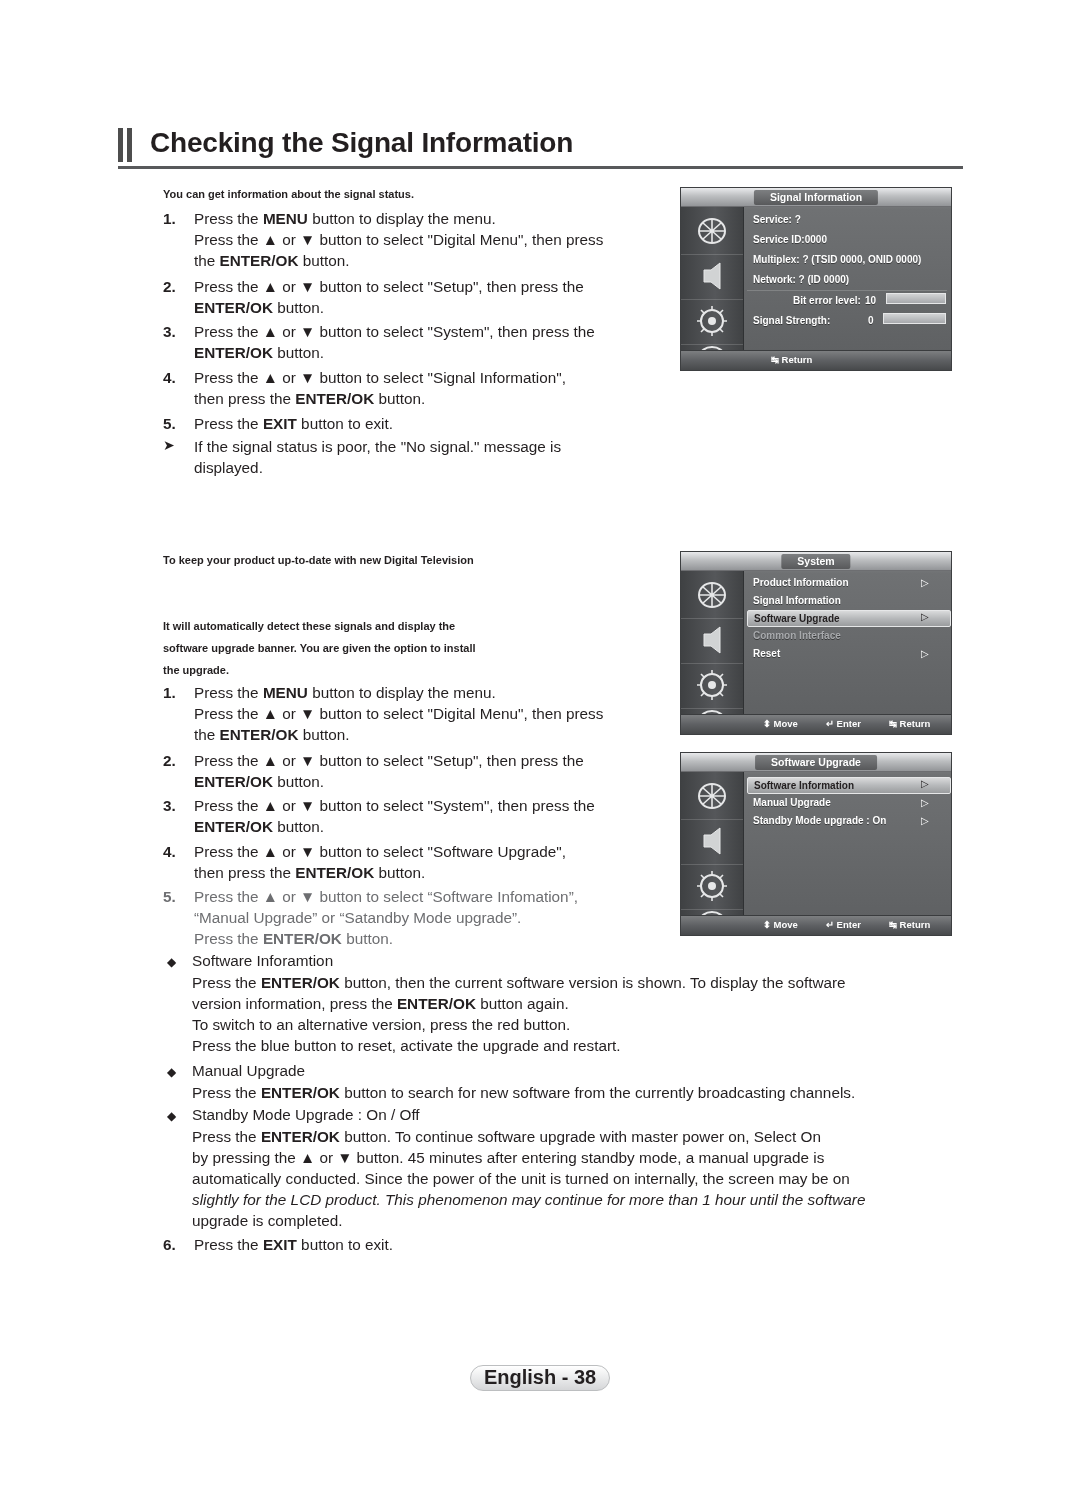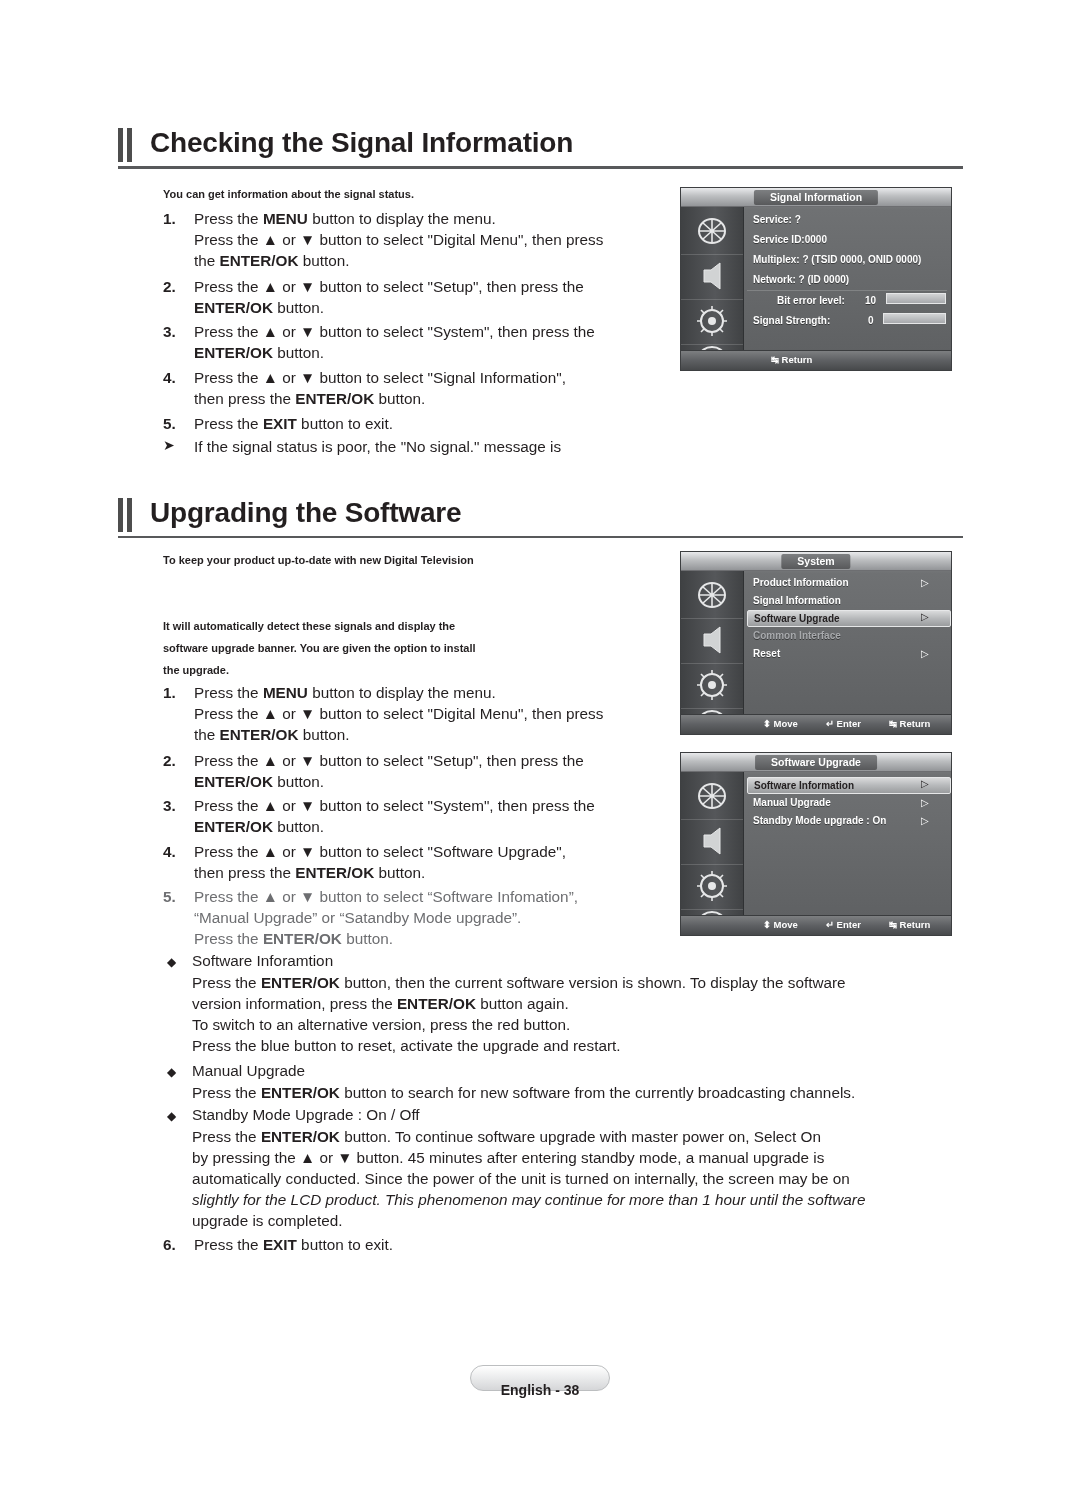--- a/index.html
+++ b/index.html
@@ -224,23 +224,23 @@
     width: 140px;
     height: 26px;
     border-radius: 13px;
     background: linear-gradient(to bottom,#ffffff 0%, #e8e9ea 55%, #d5d6d8 100%);
     border: 1px solid #bcbec0;
     box-sizing: border-box;
   }
   .footer span {
     position: absolute;
     left: 0; right: 0;
-    top: 16px;
+    top: 0;
     text-align: center;
-    font-size: 14px;
+    font-size: 20px;
     font-weight: bold;
     color: #231f20;
   }
 </style>
 </head>
 <body>
 
 <div class="page">
 
   <div class="section-head" style="top:126px;">
@@ -291,20 +291,23 @@
 
   <div class="num" style="left:163px; top:413px;">5.</div>
   <div class="txt" style="left:194px; top:413px; width:480px;">
     Press the <span class="b">EXIT</span> button to exit.
   </div>
 
   <div class="arrowmark" style="left:163px; top:435px;">➤</div>
   <div class="txt" style="left:194px; top:436px; width:480px;">
     <span>If the signal status is poor, the "No signal." message is</span>
   </div>
+  <div class="txt" style="left:194px; top:457px; width:480px;">
+    <span>displayed.</span>
+  </div>
 
   <div class="osd" style="left:680px; top:187px; width:272px; height:184px;">
     <div class="titlebar">
       <span class="tcap">Signal Information</span>
     </div>
     <div class="railbg"></div>
 
     <div class="icon" style="top:23px;">
       <svg width="44" height="40" viewBox="0 0 44 40">
         <ellipse cx="22" cy="20" rx="13" ry="12" fill="none" stroke="#e6e7e8" stroke-width="2"></ellipse>
@@ -332,41 +335,33 @@
         <path d="M14 11 Q22 20 30 11" stroke="#e6e7e8" stroke-width="1.6" fill="none"></path>
       </svg>
     </div>
 
     <div class="line" style="left:72px; top:26px;text-align:right;">Service: ?</div>
     <div class="line" style="left:72px; top:46px;">Service ID:0000</div>
     <div class="line" style="left:72px; top:66px;">Multiplex: ? (TSID 0000, ONID 0000)</div>
     <div class="line" style="left:72px; top:86px;">Network: ? (ID 0000)</div>
     <div class="sep" style="left:66px; top:102px; width:200px;"></div>
 
-    <div class="line" style="left:56px; top:107px;padding-left:40px;">Bit error level:</div>
+    <div class="line" style="left:72px; top:107px;padding-left:40px;">Bit error level:</div>
     <div class="line" style="left:184px; top:107px;">10</div>
     <div class="meter" style="left:205px; top:105px; width:60px;"></div>
 
     <div class="line" style="left:72px; top:127px;">Signal Strength:</div>
     <div class="line" style="left:187px; top:127px;">0</div>
     <div class="meter" style="left:202px; top:125px; width:63px;"></div>
 
     <div class="bottombar">
       <span class="hint" style="left:90px;">↹ Return</span>
     </div>
   </div>
 
-  <div class="section-head" style="top:496px;">
-    <span class="bars">
-        <i></i>
-        <i></i>
-      </span>
-    <h1>Upgrading the Software</h1>
-    <div class="rule thin"></div>
-  </div>
 
   <div class="txt intro" style="left:163px; top:549px; width:500px;">To keep your product up-to-date with new Digital Television</div>
   <div class="txt intro" style="left:163px; top:615px; width:500px;">It will automatically detect these signals and display the</div>
   <div class="txt intro" style="left:163px; top:637px; width:510px;">software upgrade banner. You are given the option to install</div>
   <div class="txt intro" style="left:163px; top:659px; width:500px;">the upgrade.</div>
 
   <div class="num" style="left:163px; top:682px;">1.</div>
   <div class="txt" style="left:194px; top:682px;">Press the <span class="b">MENU</span> button to display the menu.</div>
   <div class="txt" style="left:194px; top:703px;">Press the ▲ or ▼ button to select "Digital Menu", then press</div>
   <div class="txt" style="left:194px; top:724px;">the <span class="b">ENTER/OK</span> button.</div>

